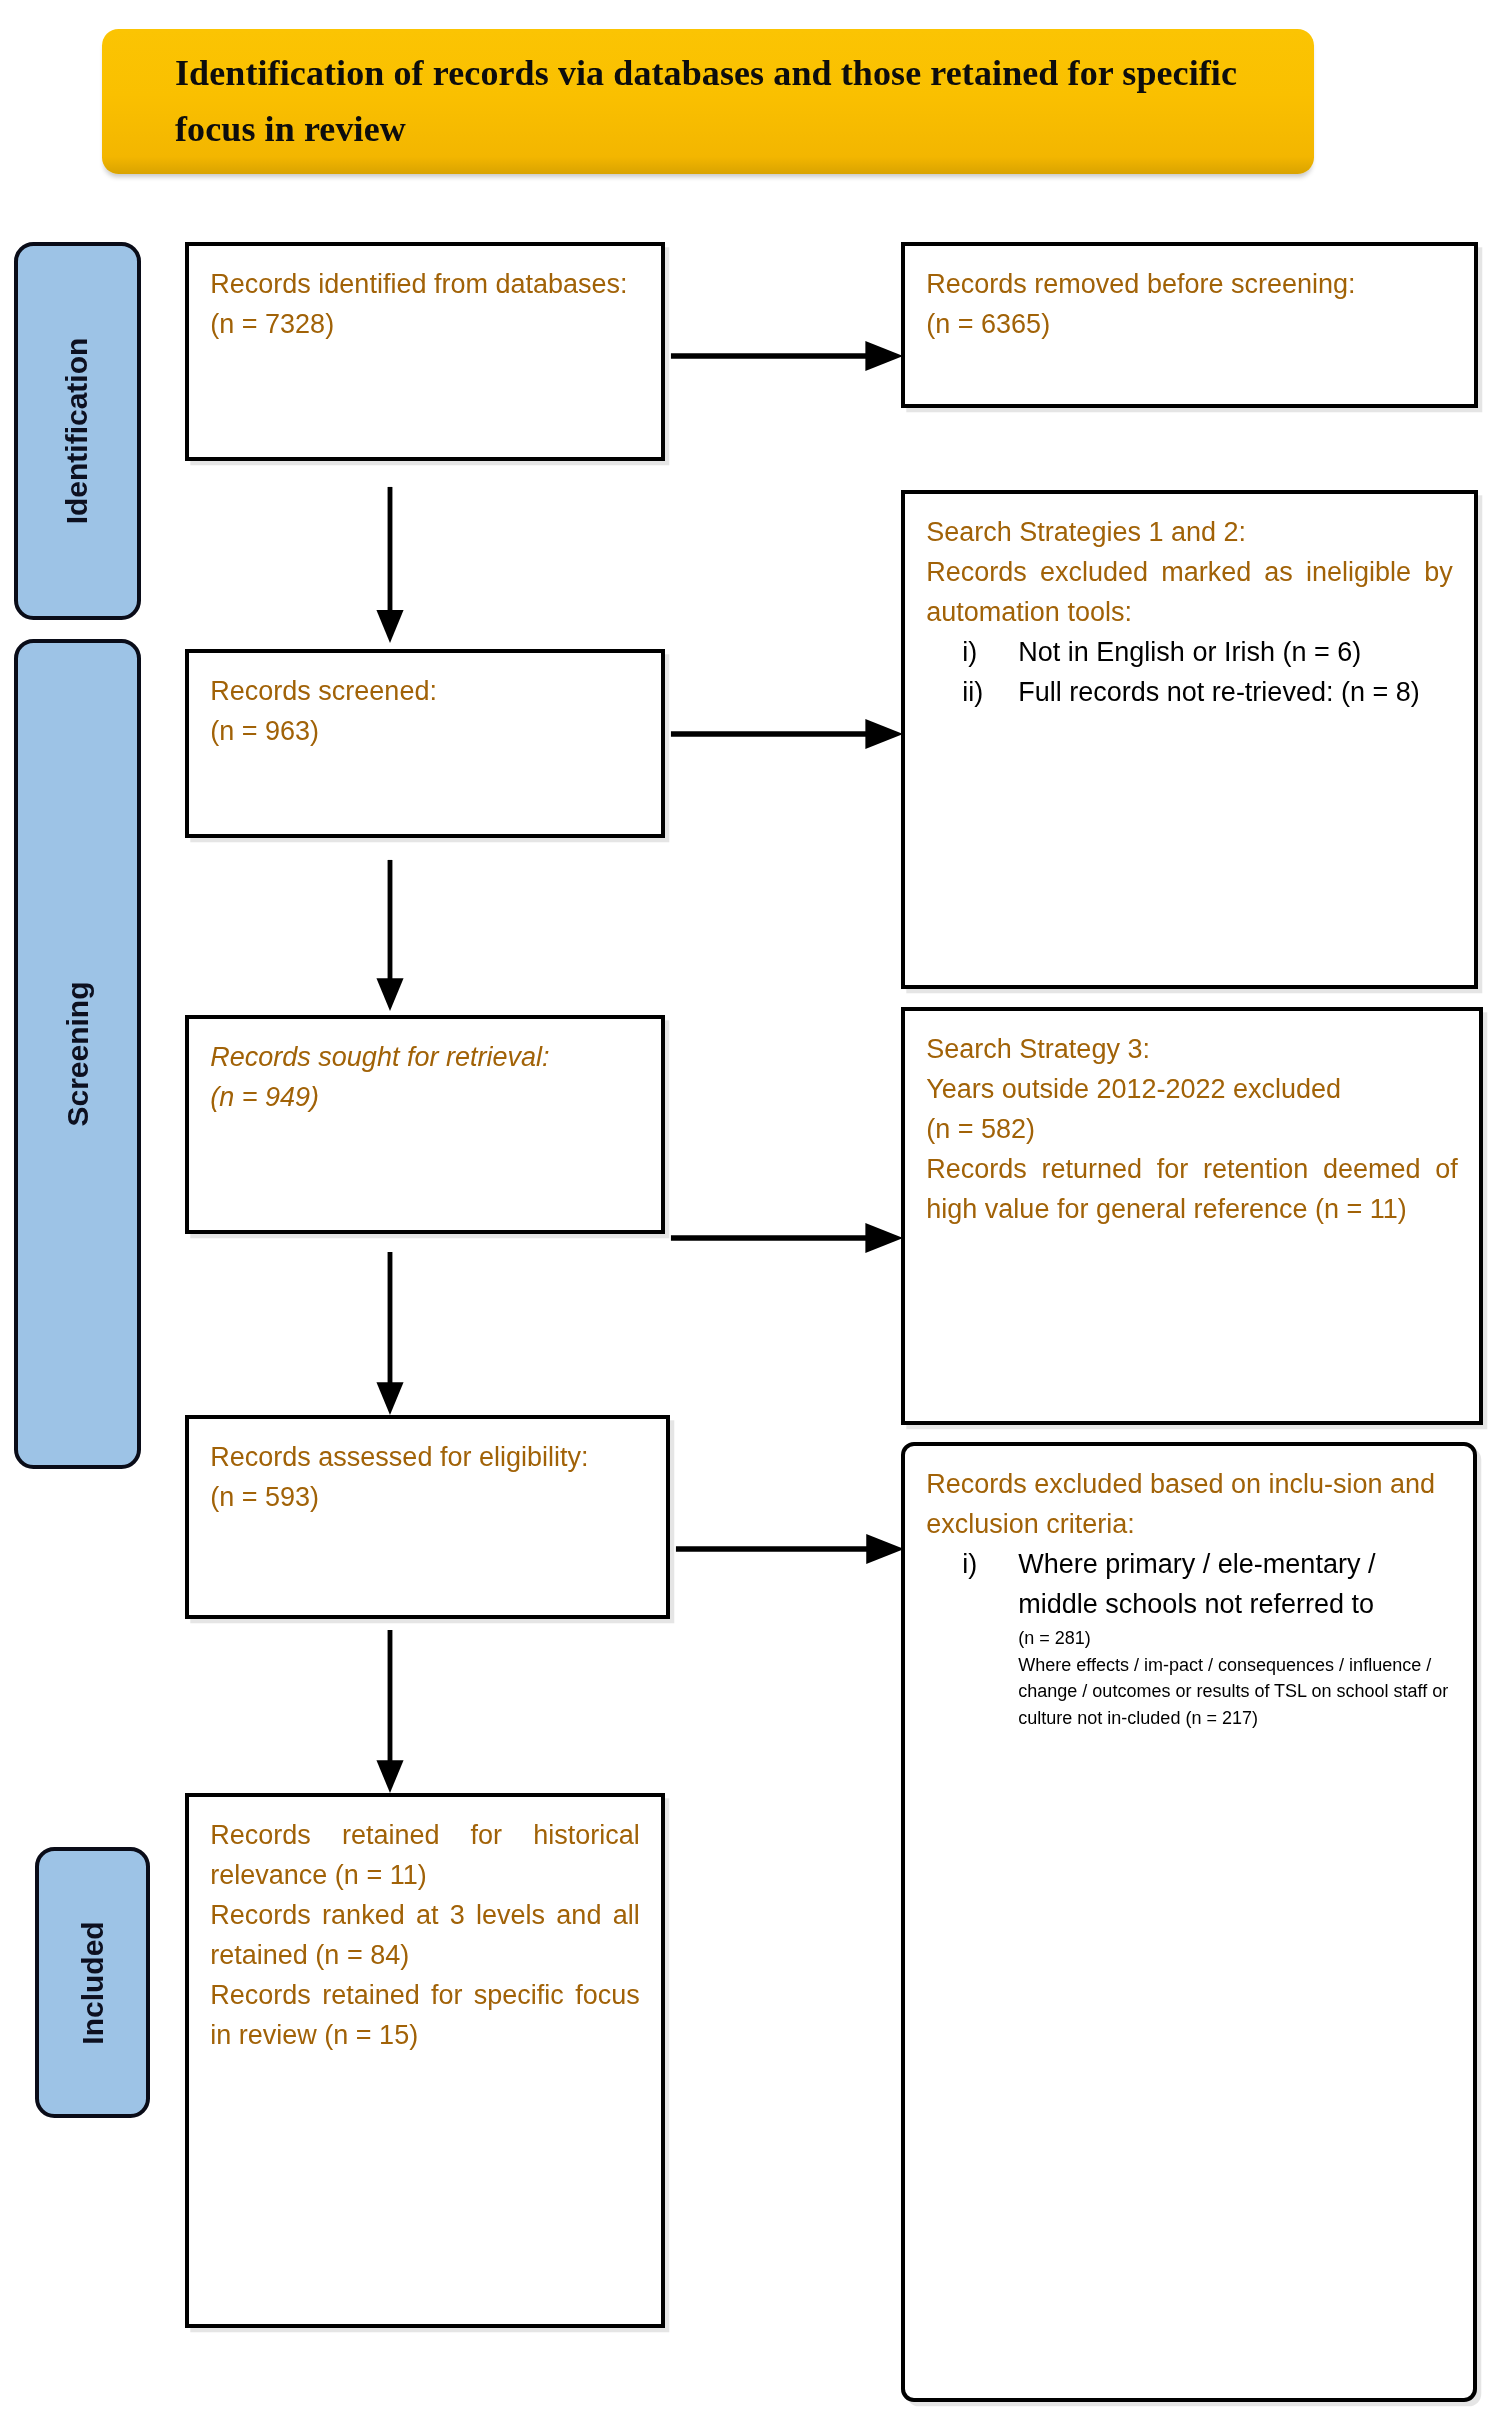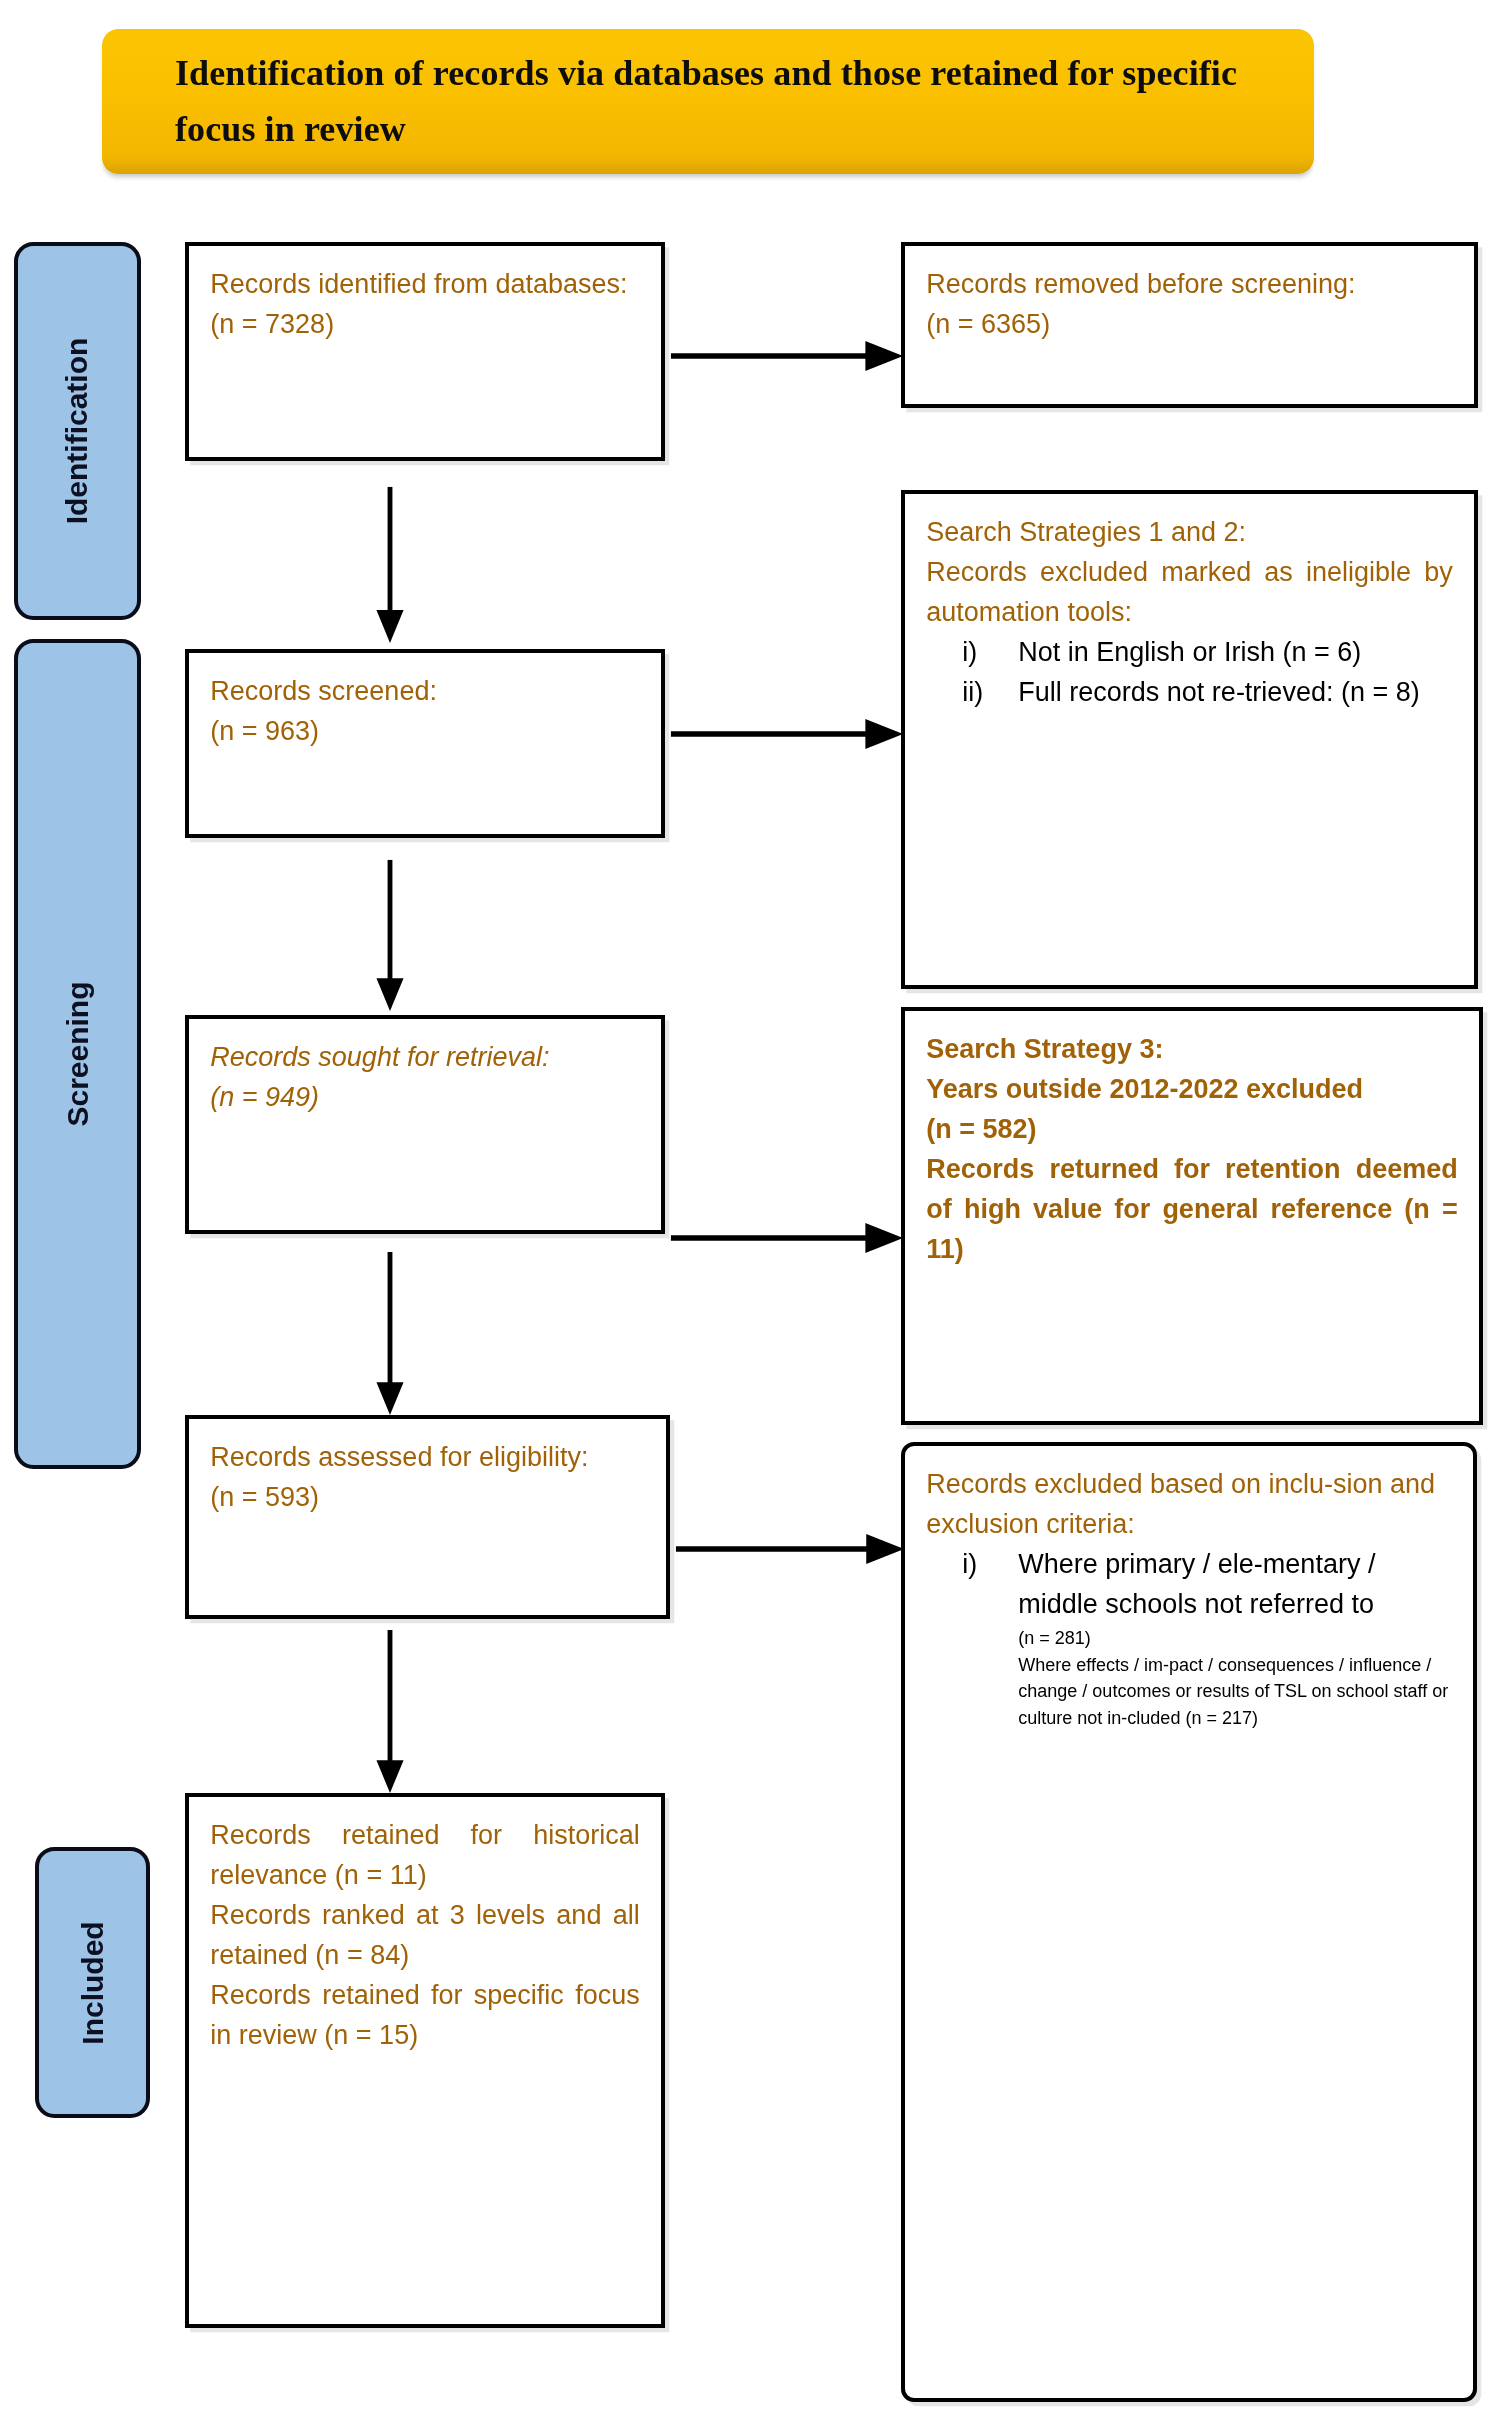--- a/index.html
+++ b/index.html
@@ -113,21 +113,21 @@
   
   #box-identified   { left: 185px;  top: 242px;  width: 480px;  height: 219px; }
   #box-screened     { left: 185px;  top: 649px; width: 480px;  height: 189px; }
   #box-sought       { left: 185px;  top: 1015px; width: 480px;  height: 219px; font-style: italic; }
   #box-assessed     { left: 185px;  top: 1415px; width: 485px; height: 204px; }
   #box-retained     { left: 185px;  top: 1793px; width: 480px;  height: 535px; }
 
   
   #box-removed      { left: 901px; top: 242px;  width: 577px; height: 166px; }
   #box-strategies12 { left: 901px; top: 490px; width: 577px; height: 499px; }
-  #box-strategy3    { left: 901px; top: 1007px; width: 582px; height: 418px; font-weight: bold; }
+  #box-strategy3    { left: 901px; top: 1007px; width: 582px; height: 418px; }
   #box-excluded     { left: 901px; top: 1442px; width: 576px; height: 960px; border-radius: 13px; }
 
   
   .arrow { position: absolute; }
   .arrow svg { display: block; }
 </style>
 </head>
 <body>
 
 <div class="banner">

